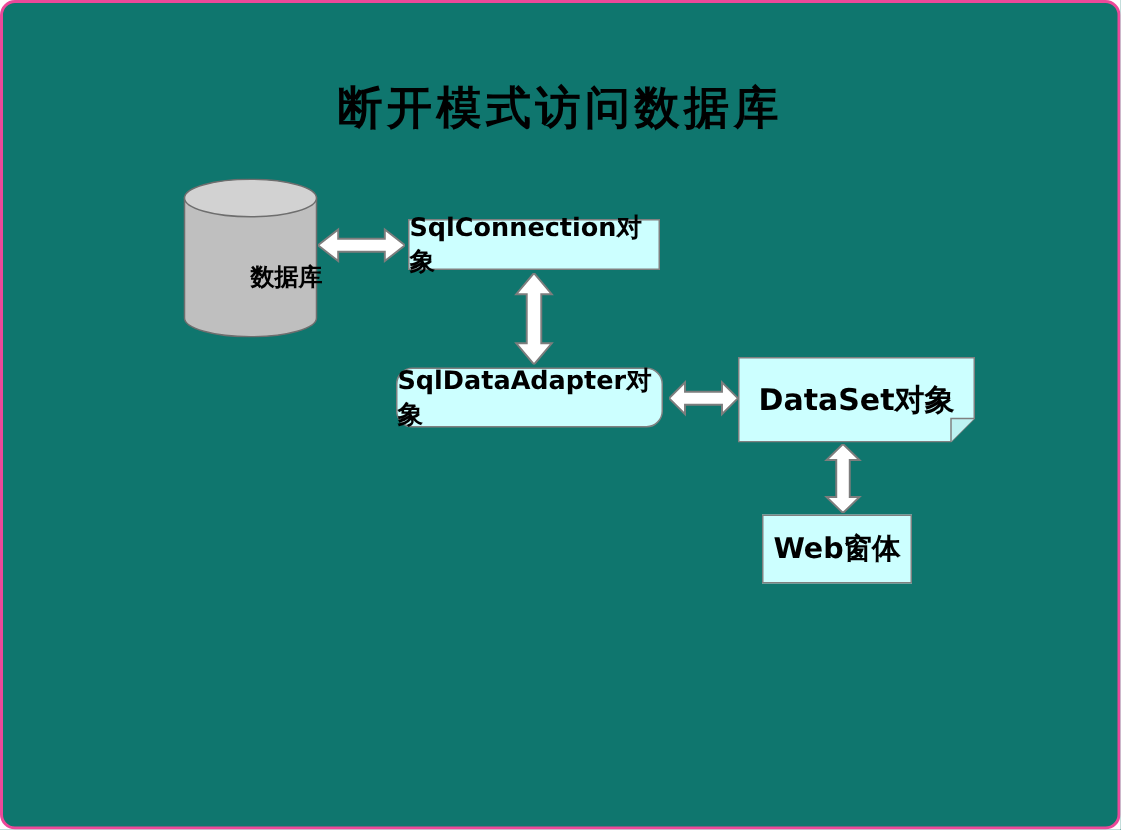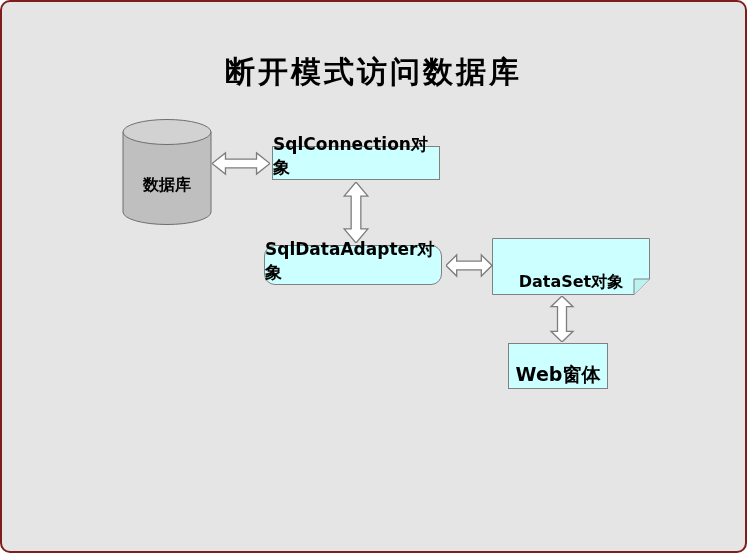--- a/index.html
+++ b/index.html
@@ -5,77 +5,77 @@
   html, body {
     margin: 0;
     padding: 0;
     background: #ffffff;
     font-family: "DejaVu Sans", "Liberation Sans", sans-serif;
   }
   .frame {
     position: relative;
     width: 743px;
     height: 549px;
-    background: #e5e5e5;
-    border: 2px solid #7f1d1d;
+    background: #0f766e;
+    border: 2px solid #ec4899;
     border-radius: 10px;
     overflow: hidden;
     text-decoration: underline;
   }
   .title {
     position: absolute;
     top: 50px;
     left: 0;
     width: 100%;
     text-align: center;
     font-size: 30px;
     font-weight: bold;
     letter-spacing: 3px;
     color: #000000;
   }
   .node-box {
     position: absolute;
     background: #ccffff;
     border: 1px solid #808080;
     display: flex;
-    align-items: flex-end;
+    align-items: center;
     justify-content: center;
     font-weight: bold;
     color: #000000;
     box-sizing: border-box;
   }
   .box-sqlconnection { left: 270px; top: 144px; width: 168px; height: 34px; font-size: 17px; }
   .box-sqldataadapter { left: 262px; top: 243px; width: 178px; height: 40px; font-size: 17px; border-radius: 11px; }
   .box-webform { left: 506px; top: 341px; width: 100px; height: 46px; font-size: 19px; }
 
   .cylinder {
     position: absolute;
-    left: 120px; top: 117px; width: 90px; height: 106px;
+    left: 120px; top: 117px; width: 90px; height: 106px; padding-left: 48px;
   }
   .cylinder svg { position: absolute; left: 0; top: 0; }
   .cylinder-label {
     position: absolute;
     left: 0; top: 56px; width: 100%;
     text-align: center;
     font-weight: bold;
     font-size: 16px;
     color: #000000;
   }
 
   .note {
     position: absolute;
     left: 490px; top: 236px; width: 158px; height: 57px;
   }
   .note svg { position: absolute; left: 0; top: 0; }
   .note-label {
     position: absolute;
-    left: 0; top: 16px; width: 100%; height: 100%;
+    left: 0; top: 0; width: 100%; height: 100%;
     display: flex; align-items: center; justify-content: center;
     font-weight: bold;
-    font-size: 16px;
+    font-size: 20px;
     color: #000000;
   }
 
   .arrow { position: absolute; }
   .arrow-db-conn   { left: 210px; top: 149px; width: 58px; height: 25px; }
   .arrow-conn-adpt { left: 340px; top: 180px; width: 28px; height: 61px; }
   .arrow-adpt-ds   { left: 444px; top: 251px; width: 46px; height: 25px; }
   .arrow-ds-web    { left: 547px; top: 294px; width: 26px; height: 46px; }
   .arrow svg { width: 100%; height: 100%; display: block; }
   .arrow polygon {

